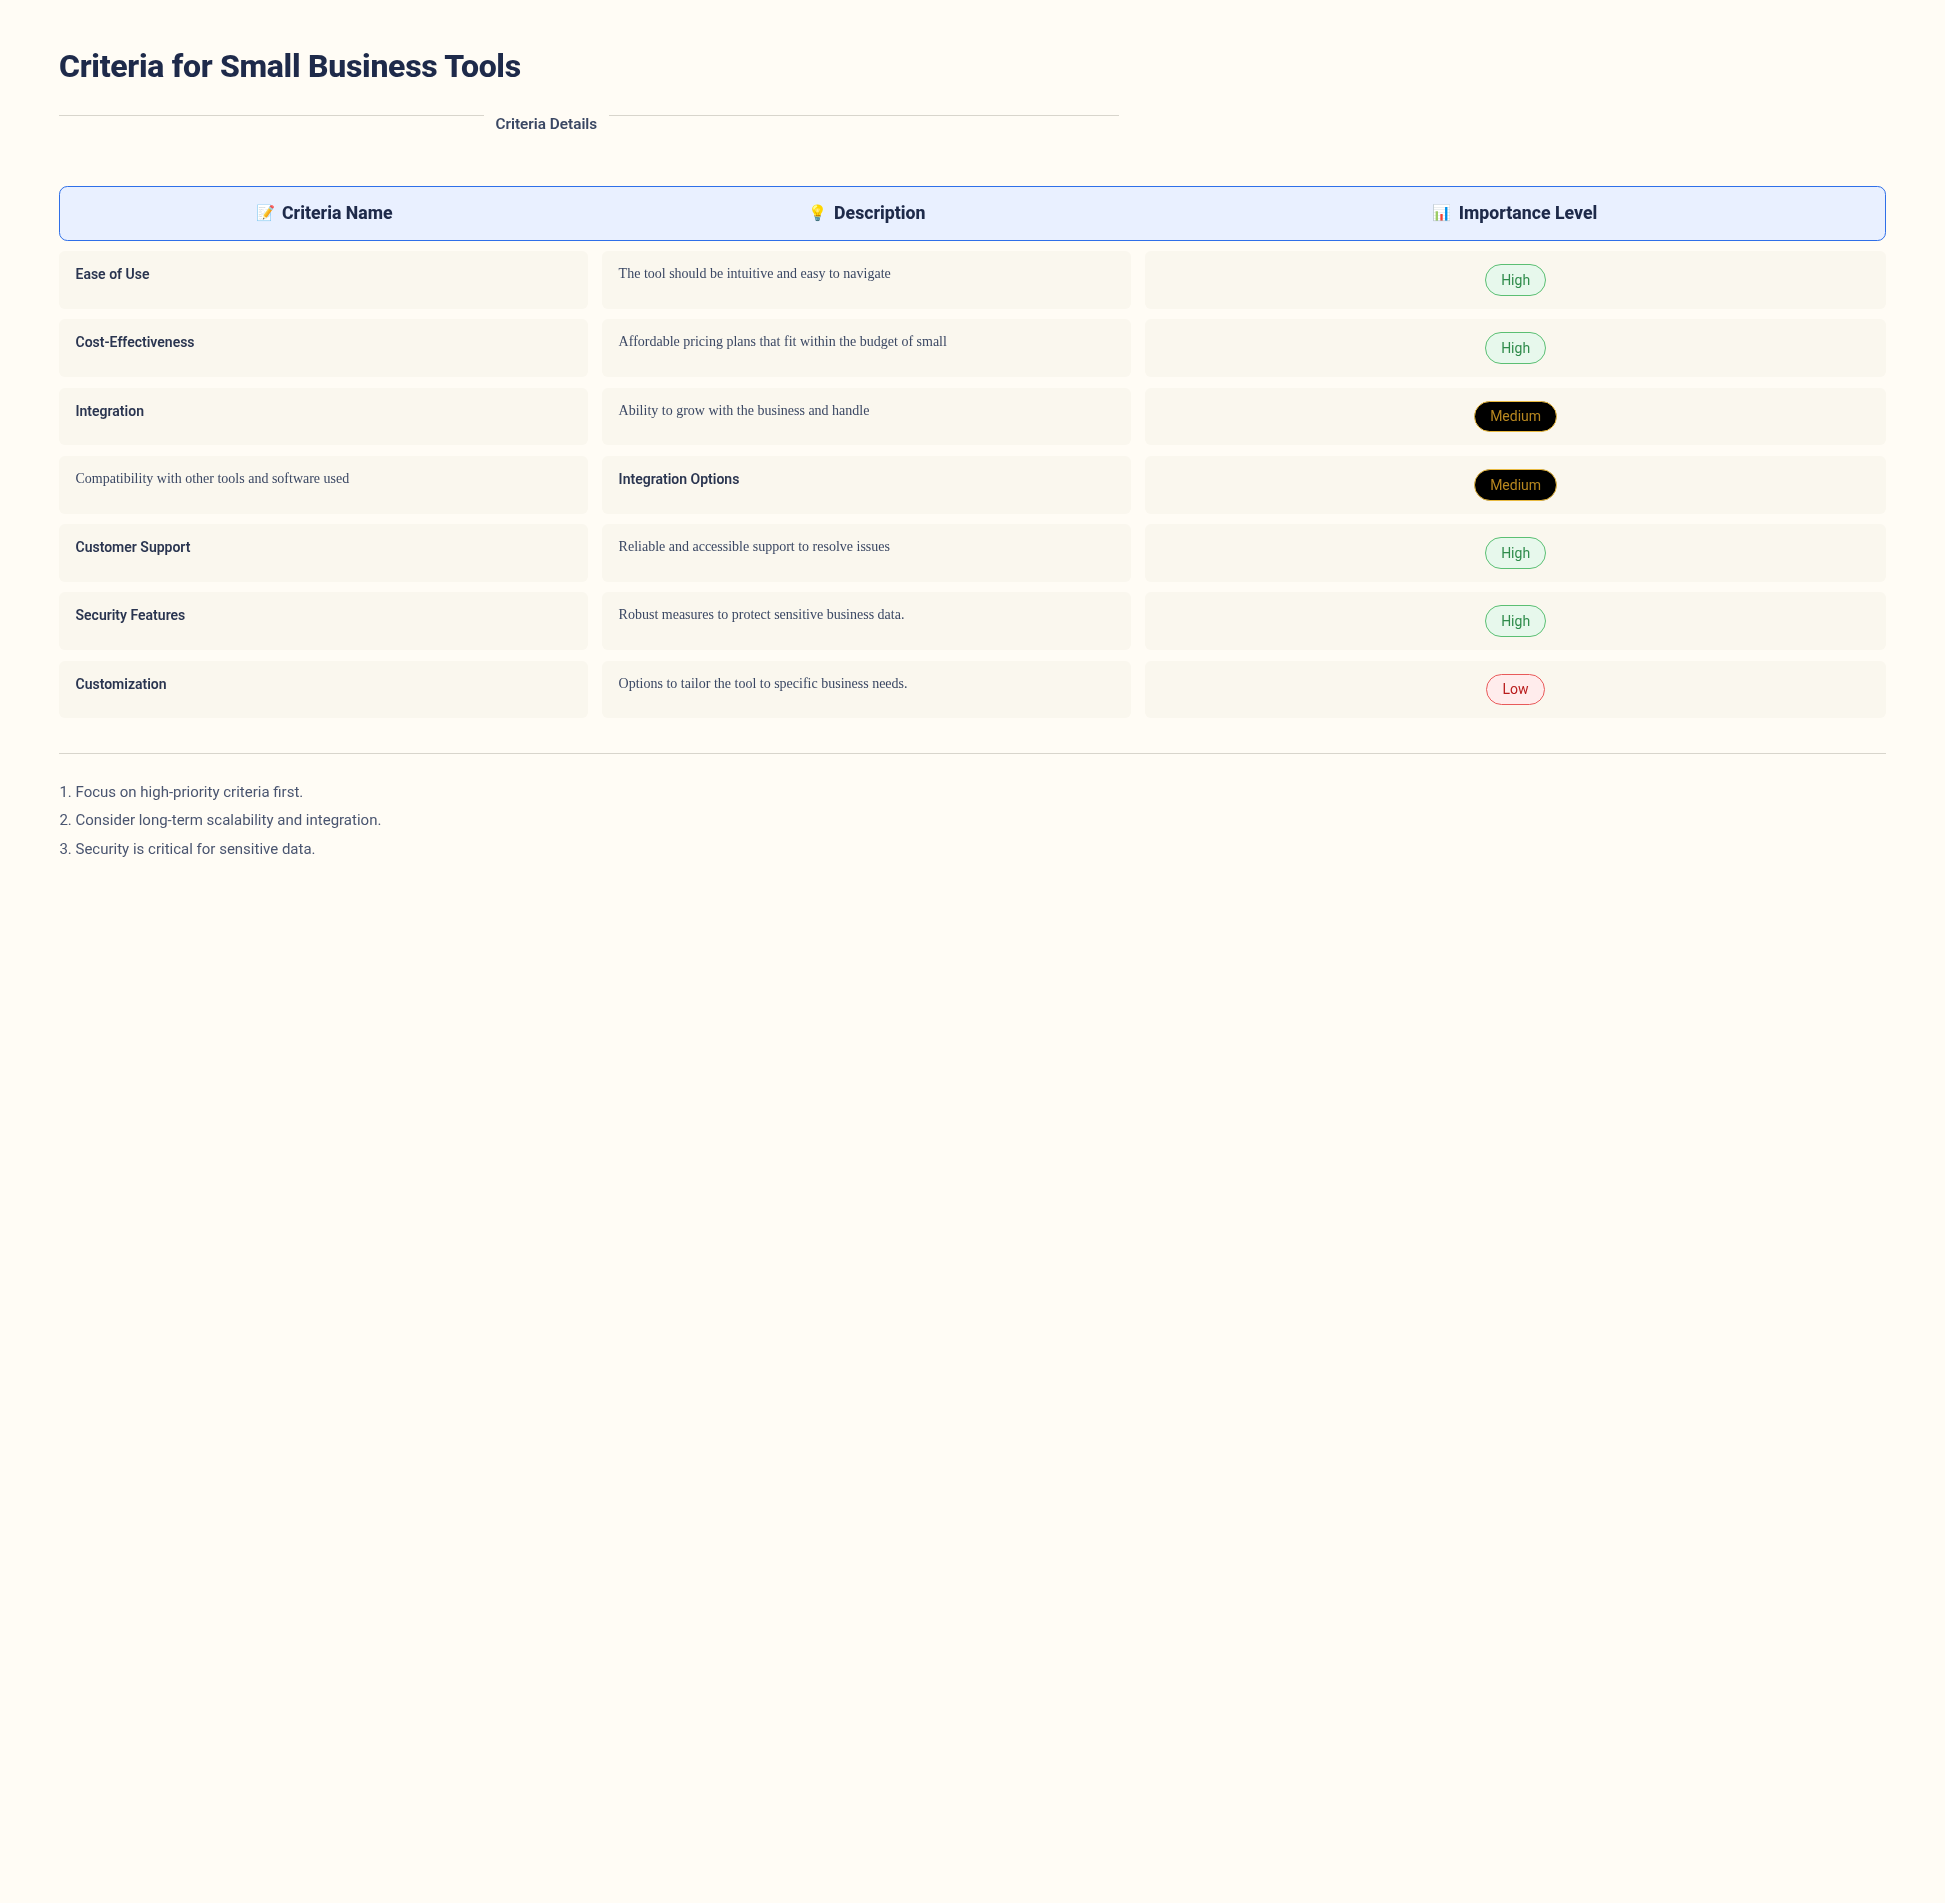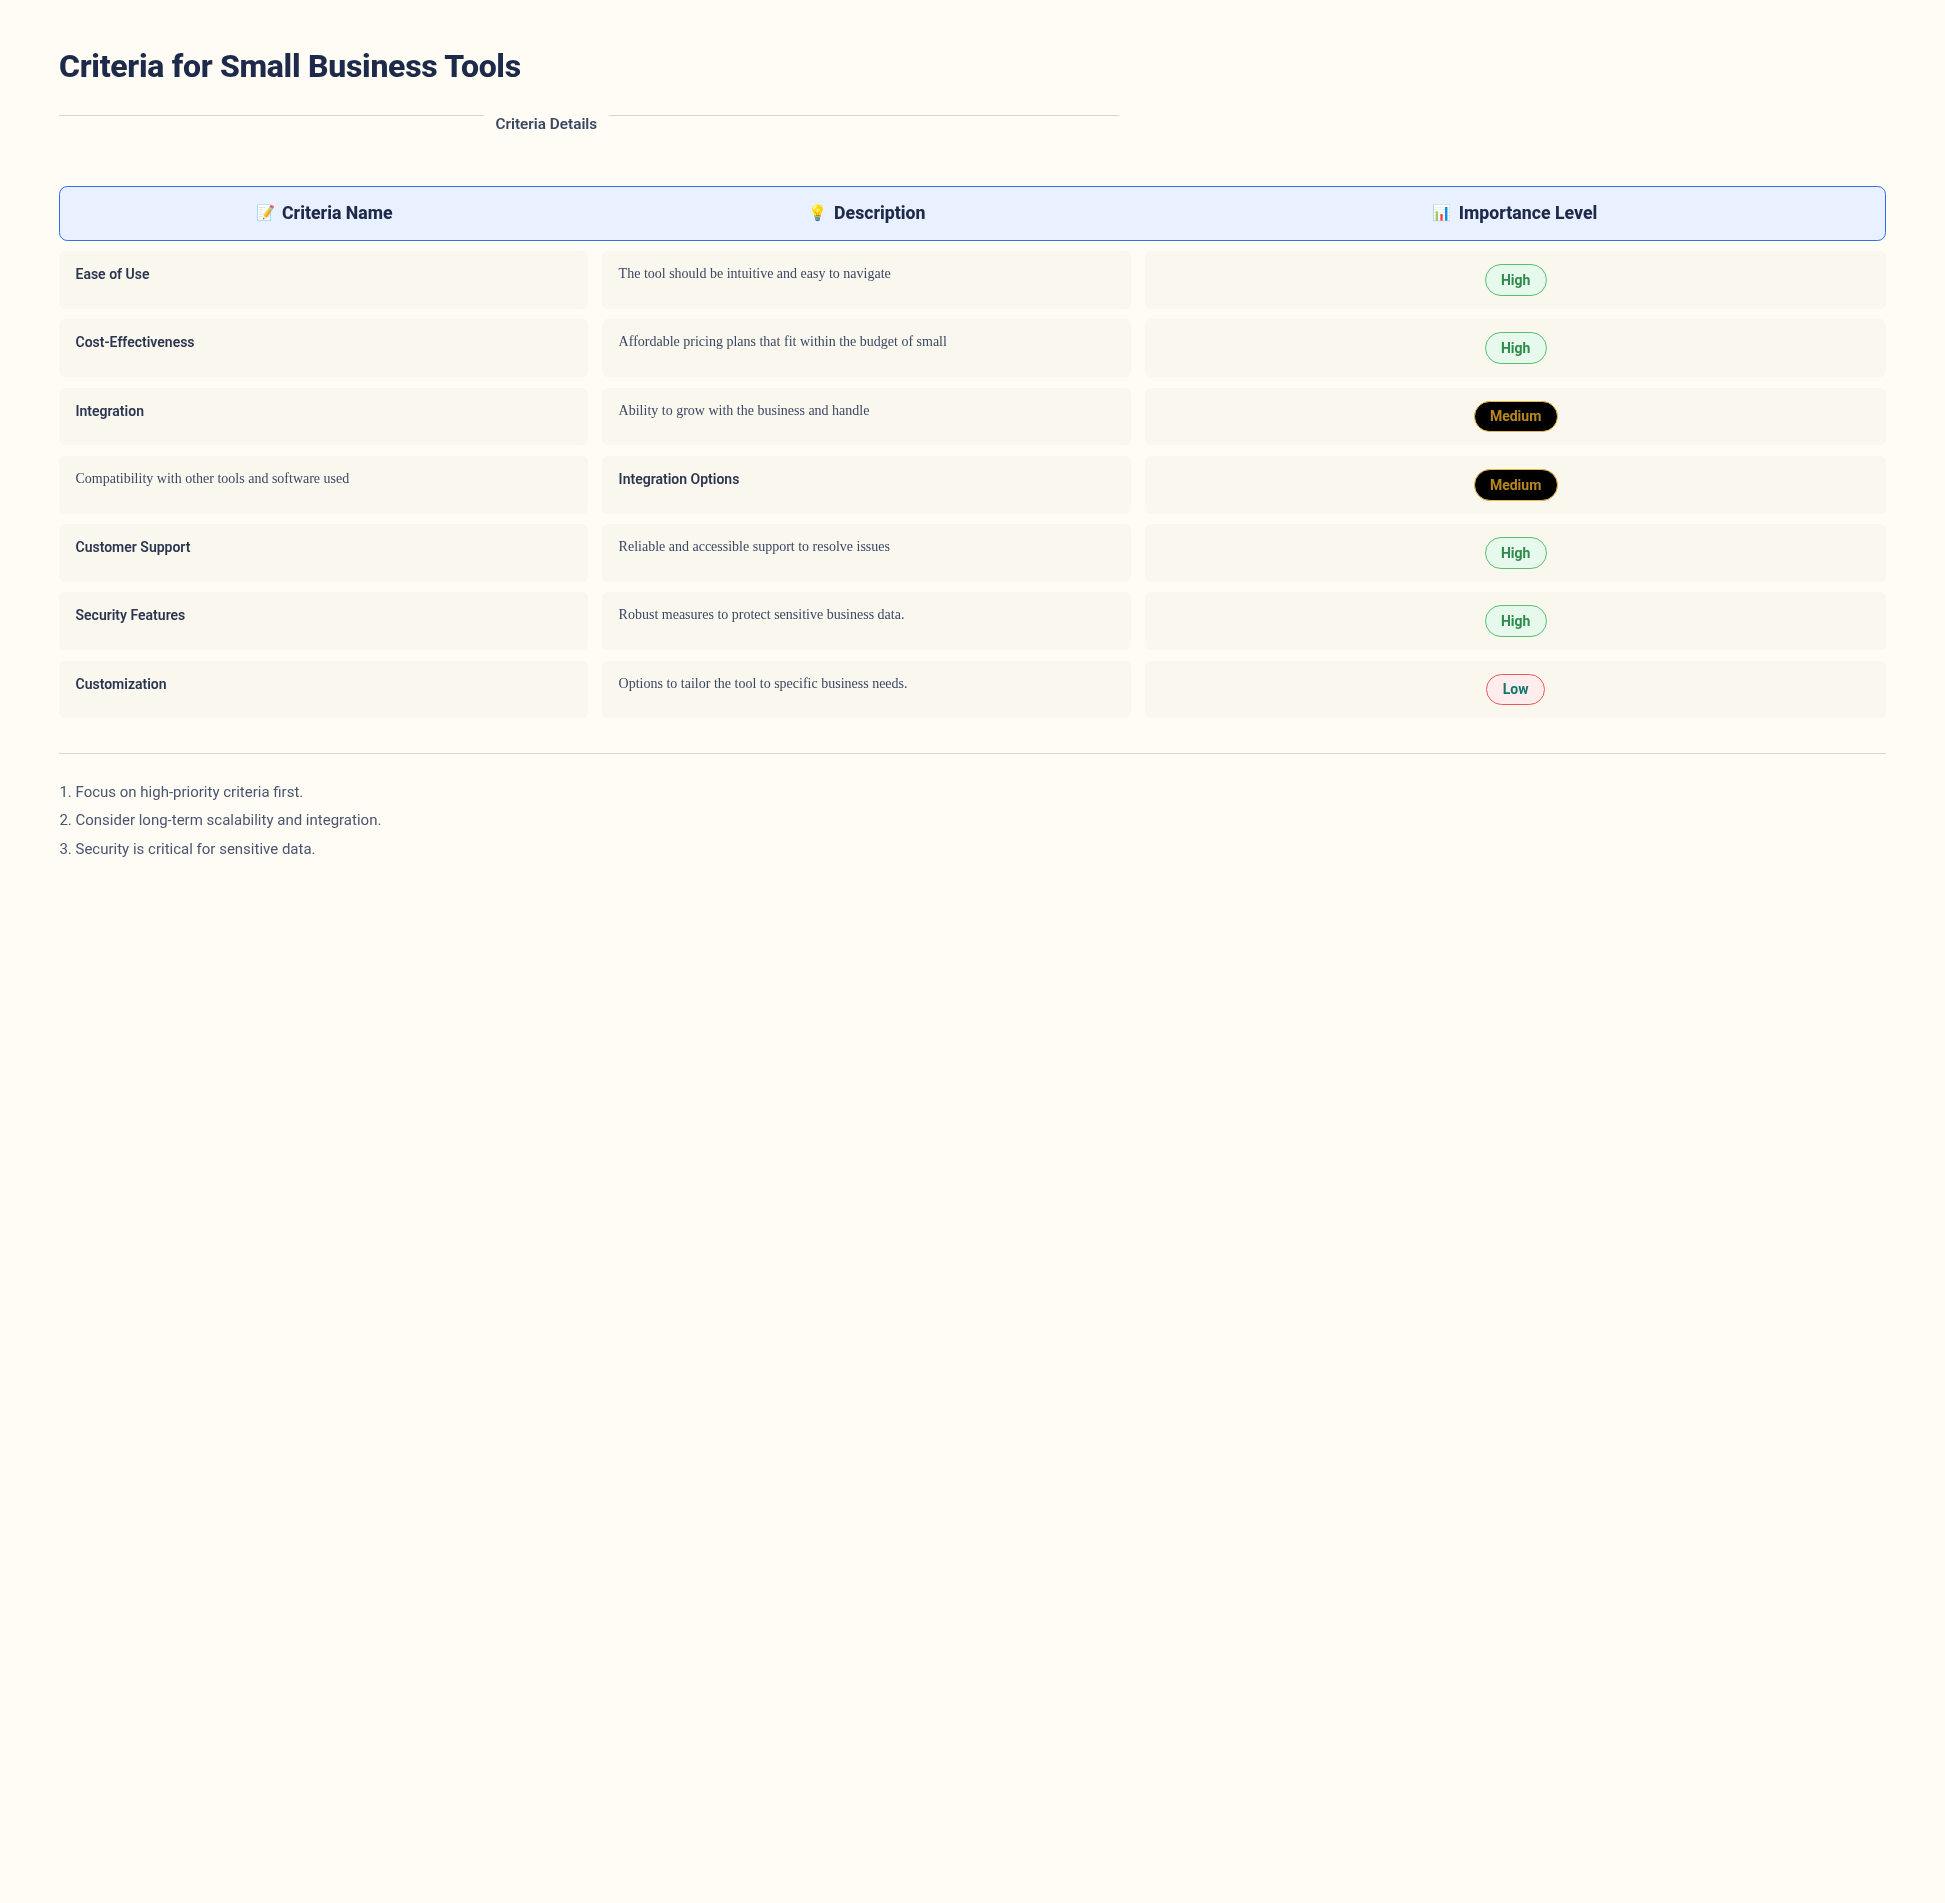--- a/index.html
+++ b/index.html
@@ -90,37 +90,37 @@
   }
   .data-cell.level {
     justify-content: center;
     align-items: center;
   }
   .badge {
     display: inline-block;
     padding: 4.7px 15.3px;
     border-radius: 590px;
     font-size: 14px;
-    font-weight: 700;
+    font-weight: 400;
     border: 1.2px solid;
   }
   .badge.high {
     background: #e7f8ec;
     border-color: #5bbf73;
     color: #2e8b4a;
   }
   .badge.medium {
     background: #000000;
     border-color: #e8b93f;
     color: #b8871f;
   }
   .badge.low {
     background: #ffecec;
     border-color: #e85a5a;
-    color: #0f766e;
+    color: #b91c1c;
   }
   .divider {
     height: 0.6px;
     background: #d8d5cc;
     margin: 35px 0 23.6px 0;
   }
   .notes-list {
     list-style: decimal;
     padding-left: 16.5px;
     font-size: 15px;

